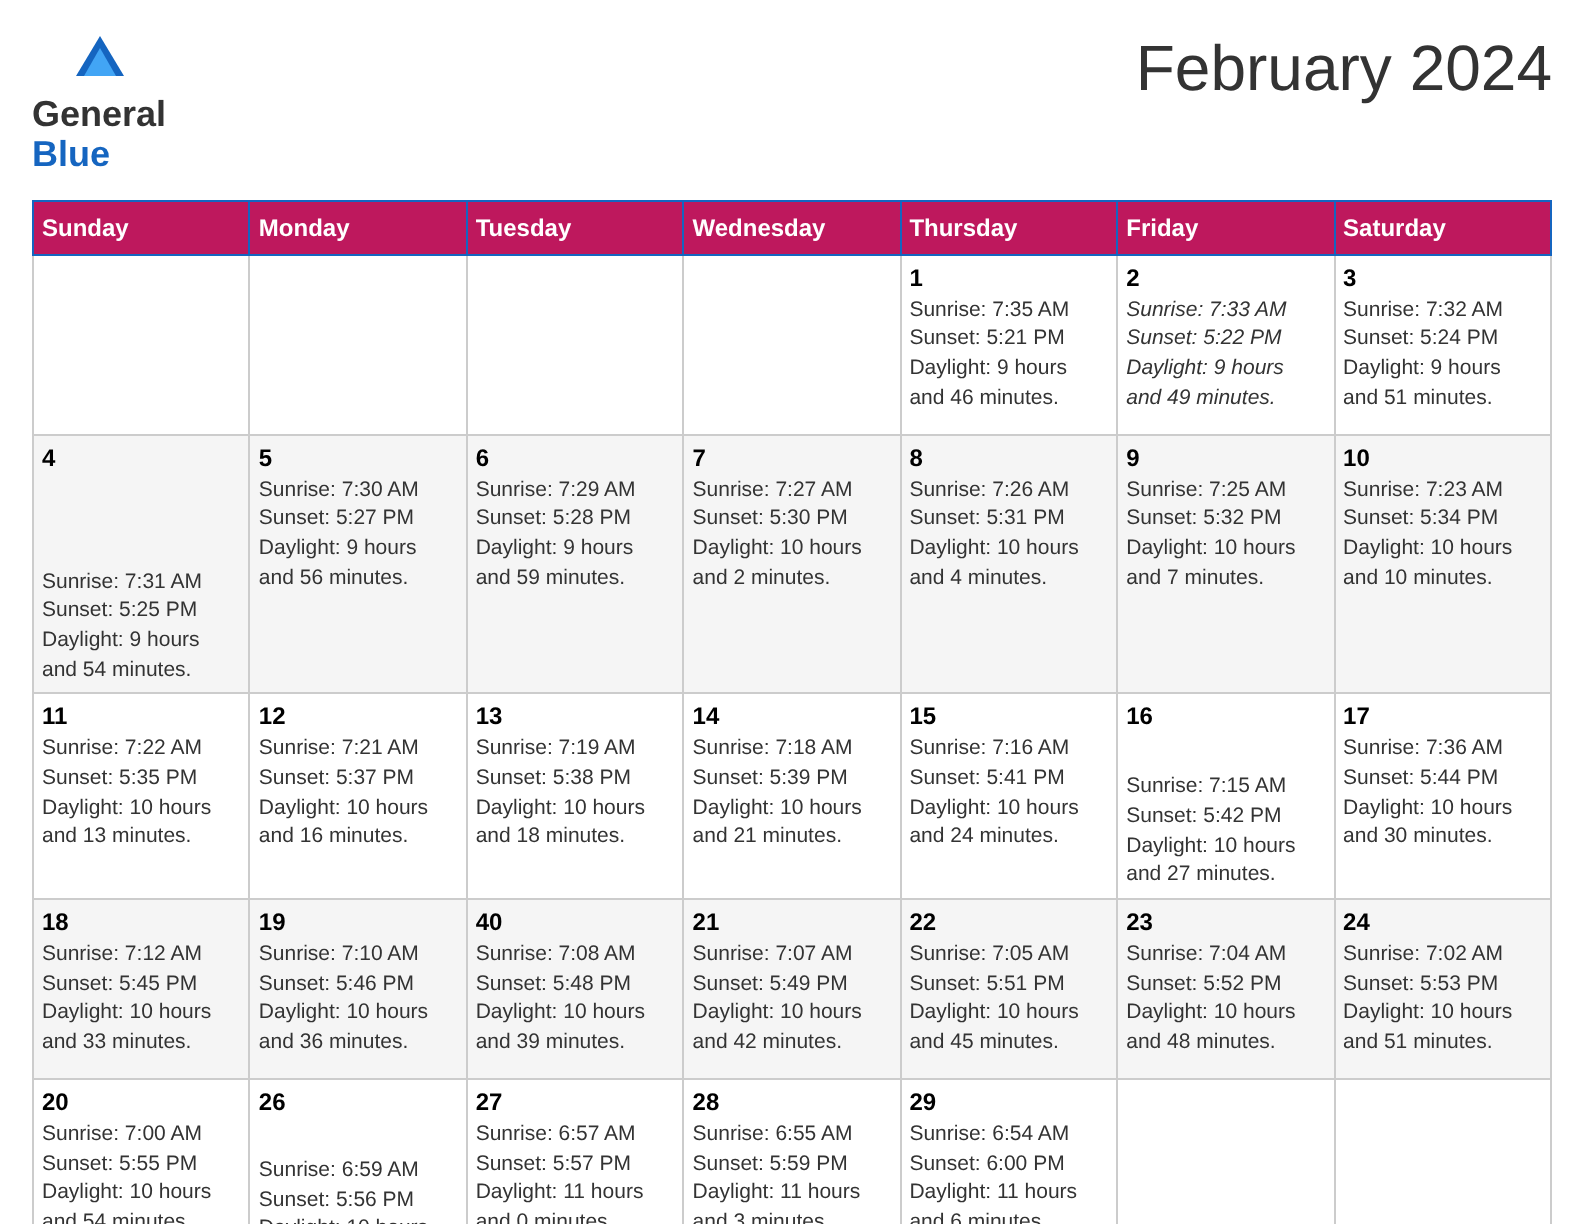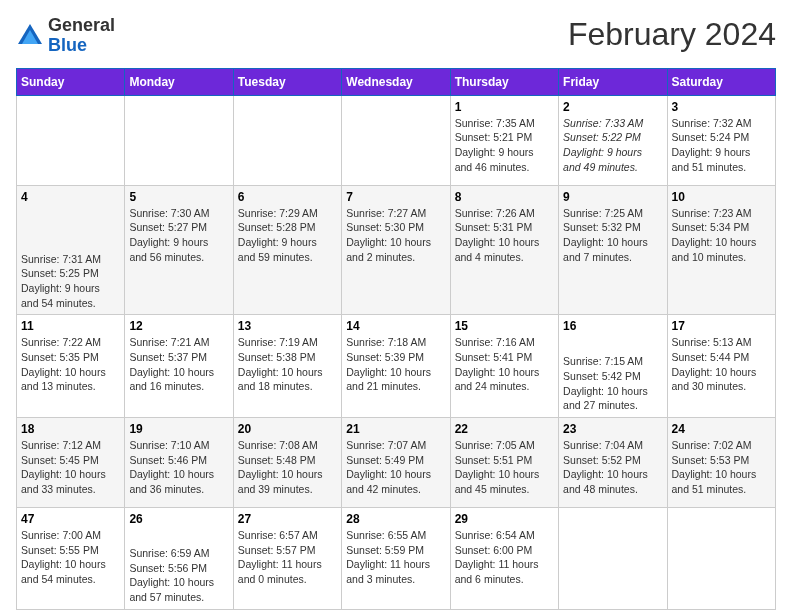--- a/index.html
+++ b/index.html
@@ -13,20 +13,21 @@
     .header {
       display: flex;
       justify-content: space-between;
       align-items: flex-start;
       margin-bottom: 12px;
     }
     .logo {
       display: flex;
       align-items: center;
       gap: 4px;
+      flex-direction: column;
     }
     .logo-text {
       font-size: 18px;
       font-weight: bold;
       line-height: 1.1;
     }
     .logo-general { color: #333; }
     .logo-blue { color: #1565c0; }
     .logo-icon {
       width: 28px;
@@ -43,21 +44,21 @@
     .location {
       font-size: 14px;
       color: #555;
     }
     table {
       width: 100%;
       border-collapse: collapse;
       font-size: 11px;
     }
     thead tr {
-      background: #6d28d9;
+      background: #be185d;
       color: #fff;
     }
     thead th {
       padding: 6px 4px;
       text-align: left;
       font-weight: bold;
       font-size: 12px;
       border: 1px solid #1565c0;
     }
     tbody td {
@@ -233,21 +234,21 @@
         </td>
         <td>
           <span class="day-num">16</span>
           <div class="day-info" style="white-space: pre-line; margin-top: 21px;">Sunrise: 7:15 AM
 Sunset: 5:42 PM
 Daylight: 10 hours
 and 27 minutes.</div>
         </td>
         <td>
           <span class="day-num">17</span>
-          <div class="day-info" style="white-space: pre-line;">Sunrise: 5:13 AM
+          <div class="day-info" style="white-space: pre-line;">Sunrise: 7:36 AM
 Sunset: 5:44 PM
 Daylight: 10 hours
 and 30 minutes.</div>
         </td>
       </tr>
       <tr>
         <td>
           <span class="day-num">18</span>
           <div class="day-info" style="white-space: pre-line;">Sunrise: 7:12 AM
 Sunset: 5:45 PM
@@ -255,21 +256,21 @@
 and 33 minutes.</div>
         </td>
         <td>
           <span class="day-num">19</span>
           <div class="day-info" style="white-space: pre-line;">Sunrise: 7:10 AM
 Sunset: 5:46 PM
 Daylight: 10 hours
 and 36 minutes.</div>
         </td>
         <td>
-          <span class="day-num">20</span>
+          <span class="day-num">40</span>
           <div class="day-info" style="white-space: pre-line;">Sunrise: 7:08 AM
 Sunset: 5:48 PM
 Daylight: 10 hours
 and 39 minutes.</div>
         </td>
         <td>
           <span class="day-num">21</span>
           <div class="day-info" style="white-space: pre-line;">Sunrise: 7:07 AM
 Sunset: 5:49 PM
 Daylight: 10 hours
@@ -292,21 +293,21 @@
         <td>
           <span class="day-num">24</span>
           <div class="day-info" style="white-space: pre-line;">Sunrise: 7:02 AM
 Sunset: 5:53 PM
 Daylight: 10 hours
 and 51 minutes.</div>
         </td>
       </tr>
       <tr>
         <td>
-          <span class="day-num">47</span>
+          <span class="day-num">20</span>
           <div class="day-info" style="white-space: pre-line;">Sunrise: 7:00 AM
 Sunset: 5:55 PM
 Daylight: 10 hours
 and 54 minutes.</div>
         </td>
         <td>
           <span class="day-num">26</span>
           <div class="day-info" style="white-space: pre-line; margin-top: 20px;">Sunrise: 6:59 AM
 Sunset: 5:56 PM
 Daylight: 10 hours

